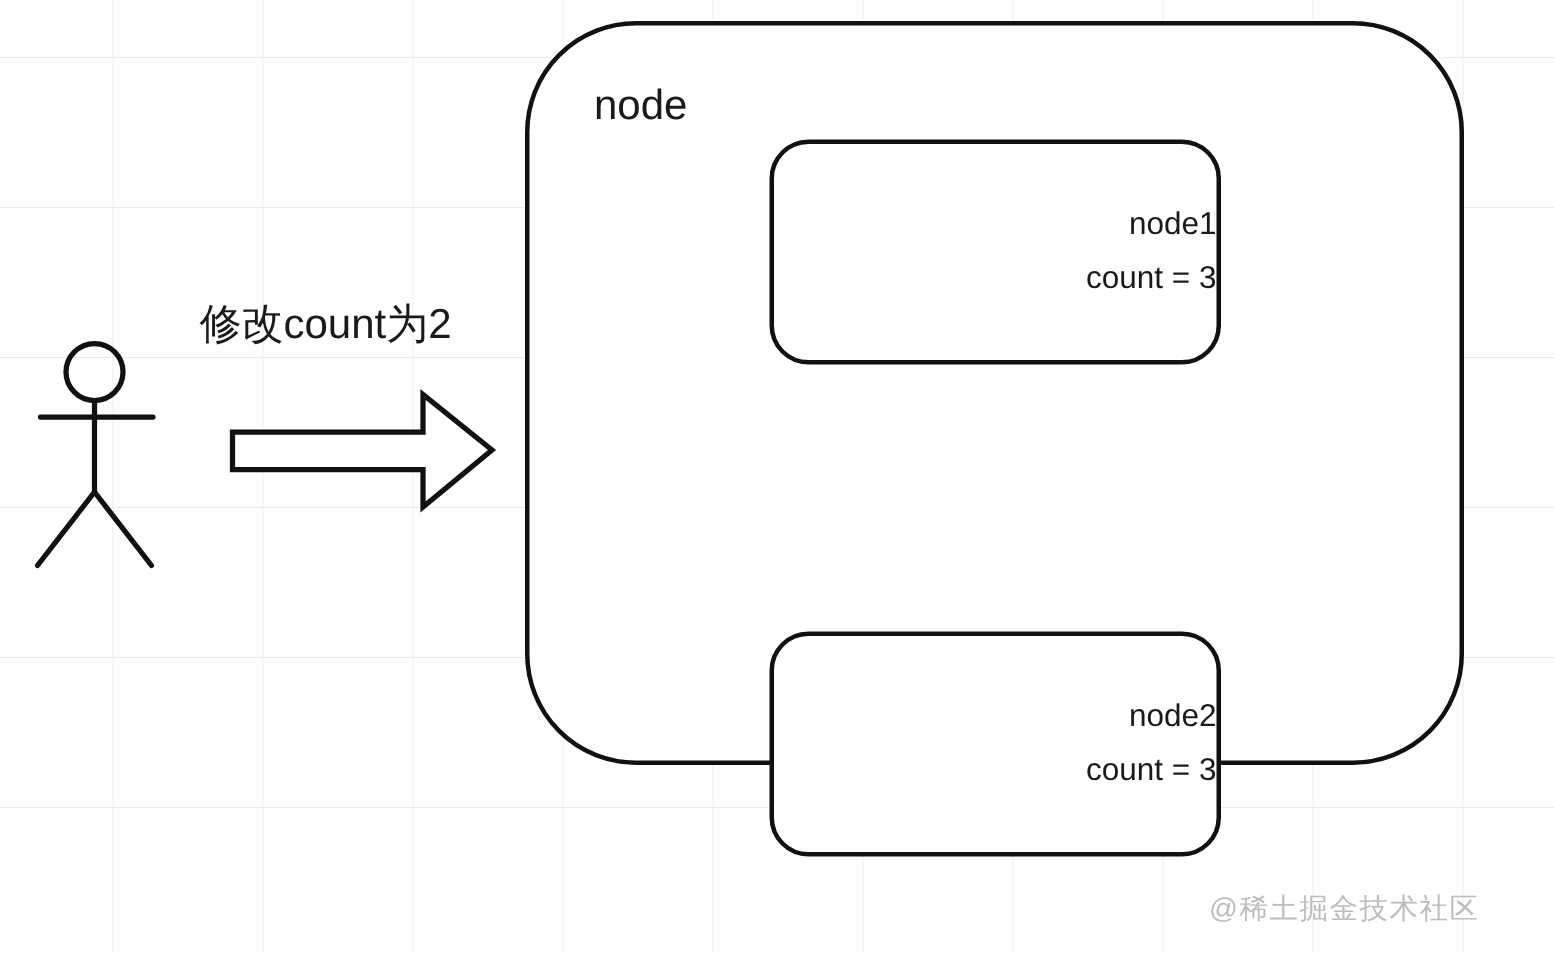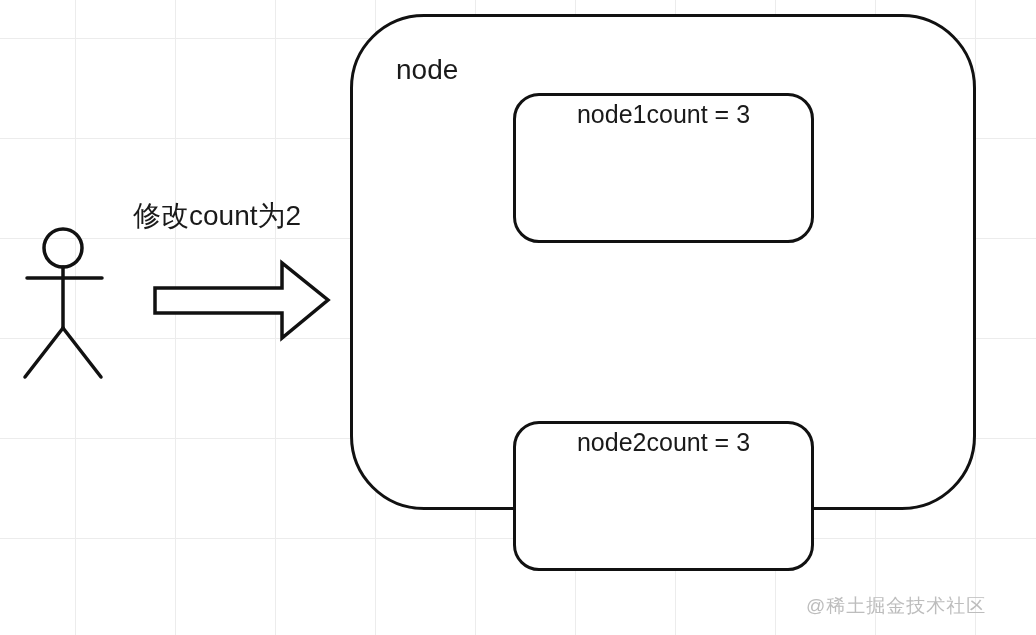--- a/index.html
+++ b/index.html
@@ -61,23 +61,24 @@
   .inner-node {
     position: absolute;
     left: 160px;
     width: 301px;
     height: 150px;
     box-sizing: border-box;
     border: 3px solid #111111;
     border-radius: 26px;
     background: #ffffff;
     display: flex;
-    align-items: flex-start;
+    flex-direction: column;
+    align-items: flex-end;
     justify-content: center;
-    font-size: 25px;
+    font-size: 21px;
     line-height: 36px;
     text-align: center;
   }
   .inner-node.first { top: 76px; }
   .inner-node.second { top: 376px; margin-top: 28px; }
   .watermark {
     position: absolute;
     left: 806px;
     top: 593px;
     font-size: 19px;

